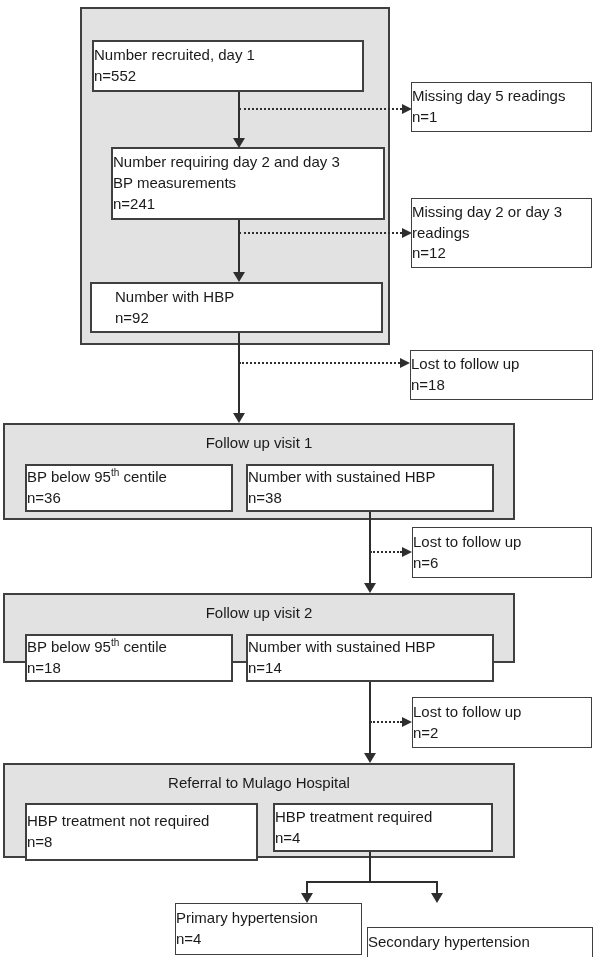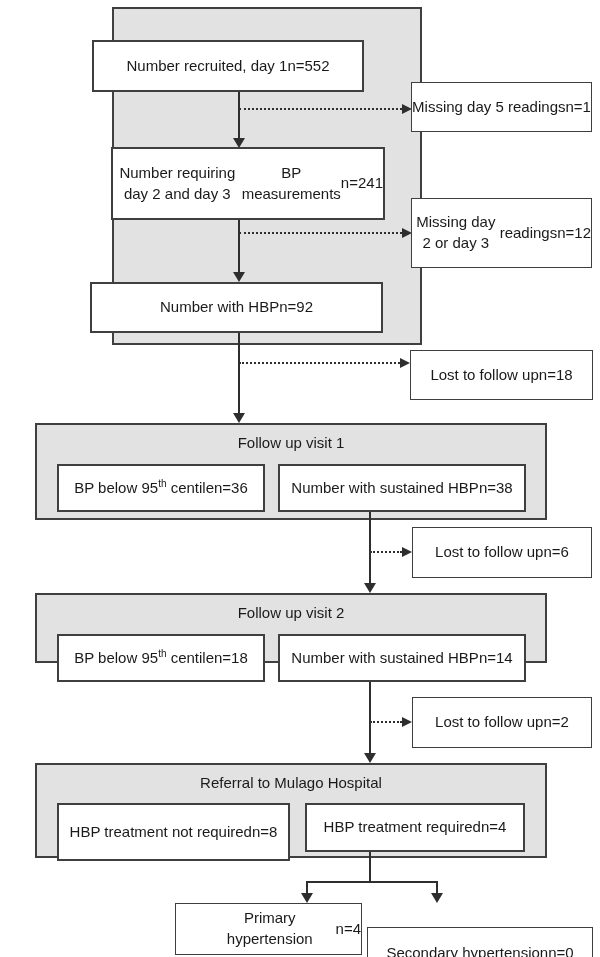--- a/index.html
+++ b/index.html
@@ -11,30 +11,29 @@
     height: 957px;
     background: var(--background, #ffffff);
     color: var(--text, #1a1a1a);
     font-size: 15px;
     overflow: hidden;
   }
   .container {
     position: absolute;
     background: var(--container-fill, #e2e2e2);
     border: 2px solid var(--border, #3f3f3f);
-    margin-left: 32px;
   }
   .box {
     position: absolute;
     background: var(--box-fill, #ffffff);
     border: 2px solid var(--border, #3f3f3f);
     display: flex;
-    flex-direction: row;
+    flex-direction: column;
     justify-content: center;
-    align-items: center;
+    align-items: flex-start;
     text-align: center;
     line-height: 1.38;
   }
   .side-box { border-width: 1.5px; }
   .section-title {
     position: absolute;
     top: 9px; left: 0; right: 0;
     text-align: center;
   }
   .vline { position: absolute; width: 2px; background: var(--line, #2e2e2e); }
@@ -68,21 +67,21 @@
     <div>Number recruited, day 1</div>
     <div>n=552</div>
   </div>
 
   <div class="box" style="left:91px; top:147px; width:274px; height:73px;margin-left:20px;">
     <div>Number requiring day 2 and day 3</div>
     <div>BP measurements</div>
     <div>n=241</div>
   </div>
 
-  <div class="box" style="left:90px; top:282px; width:293px; height:51px;">
+  <div class="box" style="left:90px; top:282px; width:293px; height:51px;padding-left:23px;">
     <div>Number with HBP</div>
     <div>n=92</div>
   </div>
 
   <div class="vline" style="left:238px; top:92px; height:47px;"></div>
   <div class="arr-down" style="left:233px; top:138px;"></div>
 
   <div class="vline" style="left:238px; top:220px; height:53px;"></div>
   <div class="arr-down" style="left:233px; top:272px;"></div>
 
@@ -172,21 +171,21 @@
     </div>
   </div>
 
   <div class="vline" style="left:369px; top:852px; height:31px;"></div>
   <div class="hline" style="left:306px; top:881px; width:132px;"></div>
   <div class="vline" style="left:306px; top:881px; height:14px;"></div>
   <div class="arr-down" style="left:301px; top:893px;"></div>
   <div class="vline" style="left:436px; top:881px; height:14px;"></div>
   <div class="arr-down" style="left:431px; top:893px;"></div>
 
-  <div class="box side-box" style="left:175px; top:903px; width:187px; height:52px;padding-left:28px;">
+  <div class="box side-box" style="left:175px; top:903px; width:187px; height:52px;">
     <div>Primary hypertension</div>
     <div>n=4</div>
   </div>
 
   <div class="box side-box" style="left:367px; top:903px; width:226px; height:52px;margin-top:24px;">
     <div>Secondary hypertension</div>
     <div>n=0</div>
   </div>
 
 </div>

